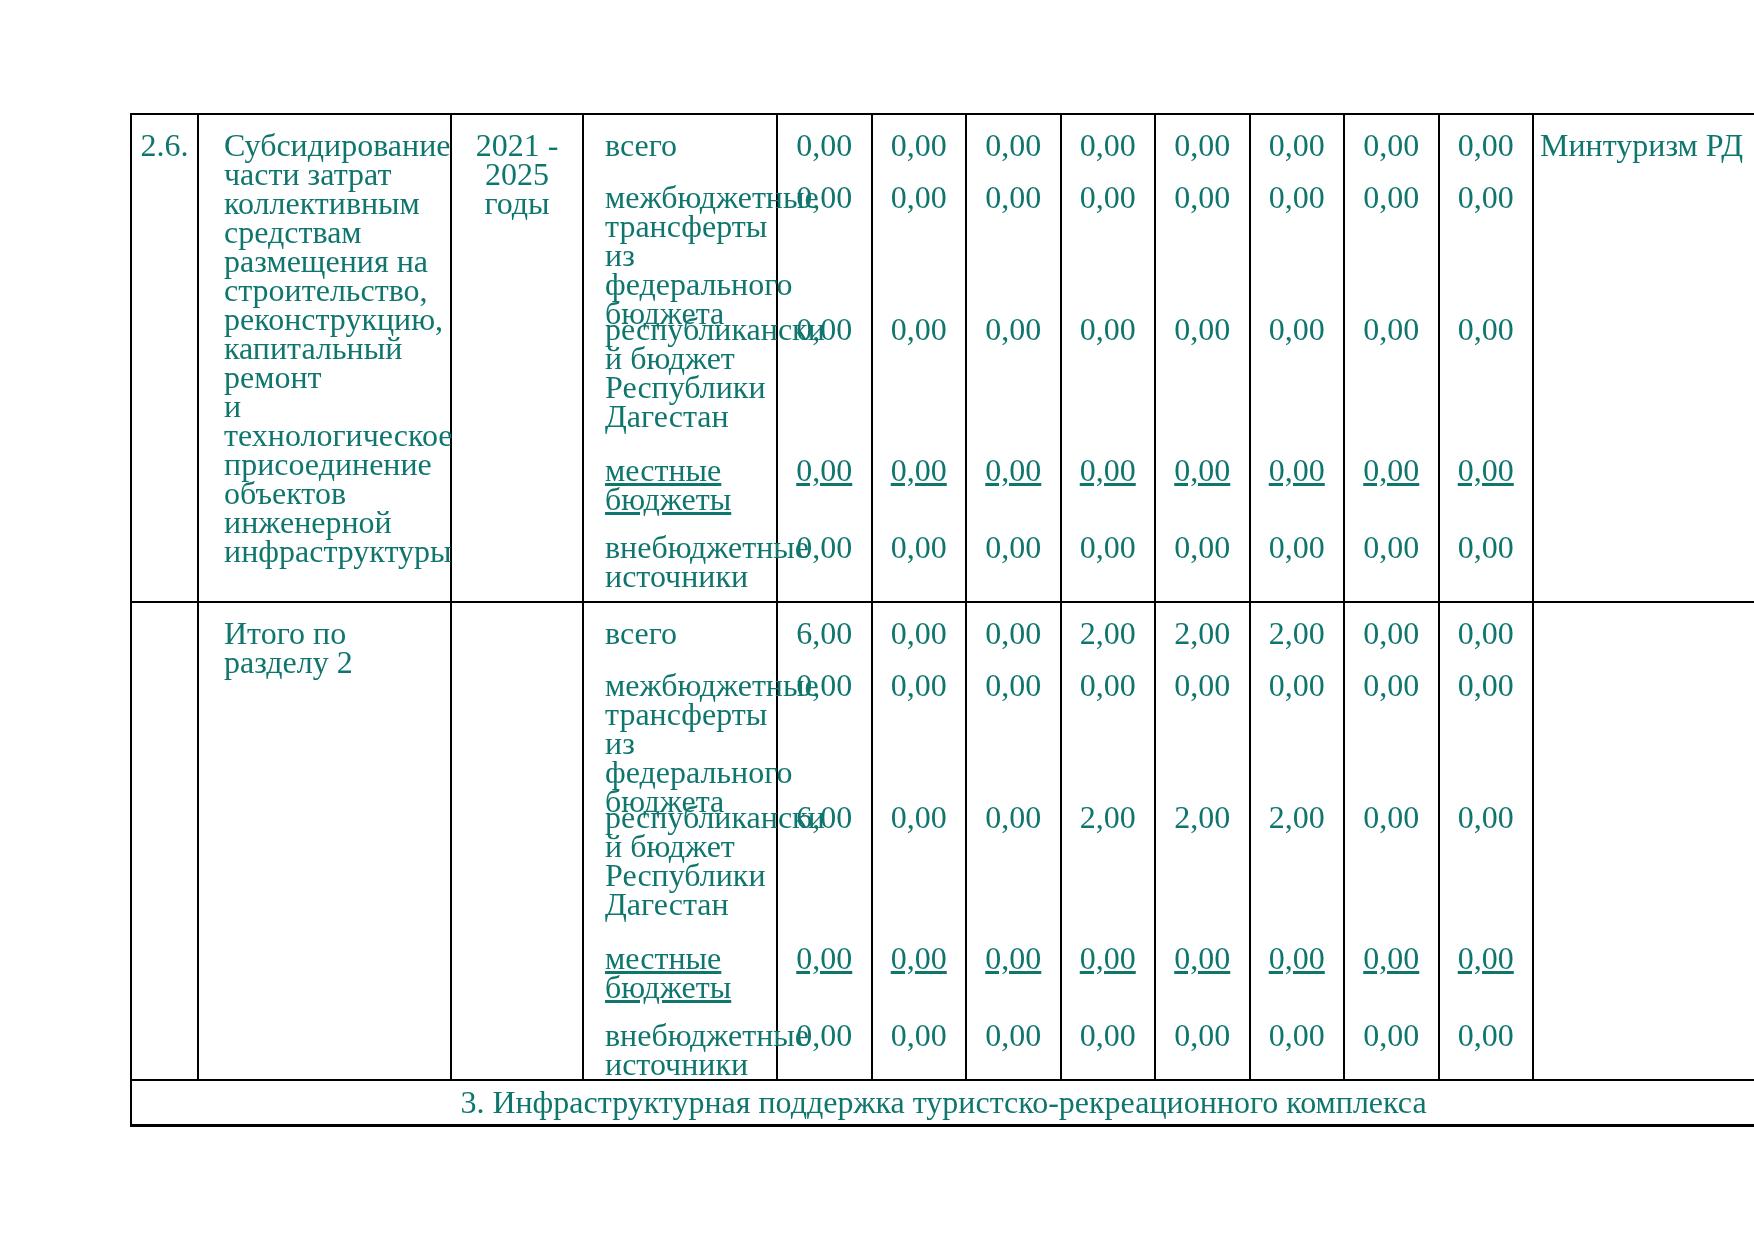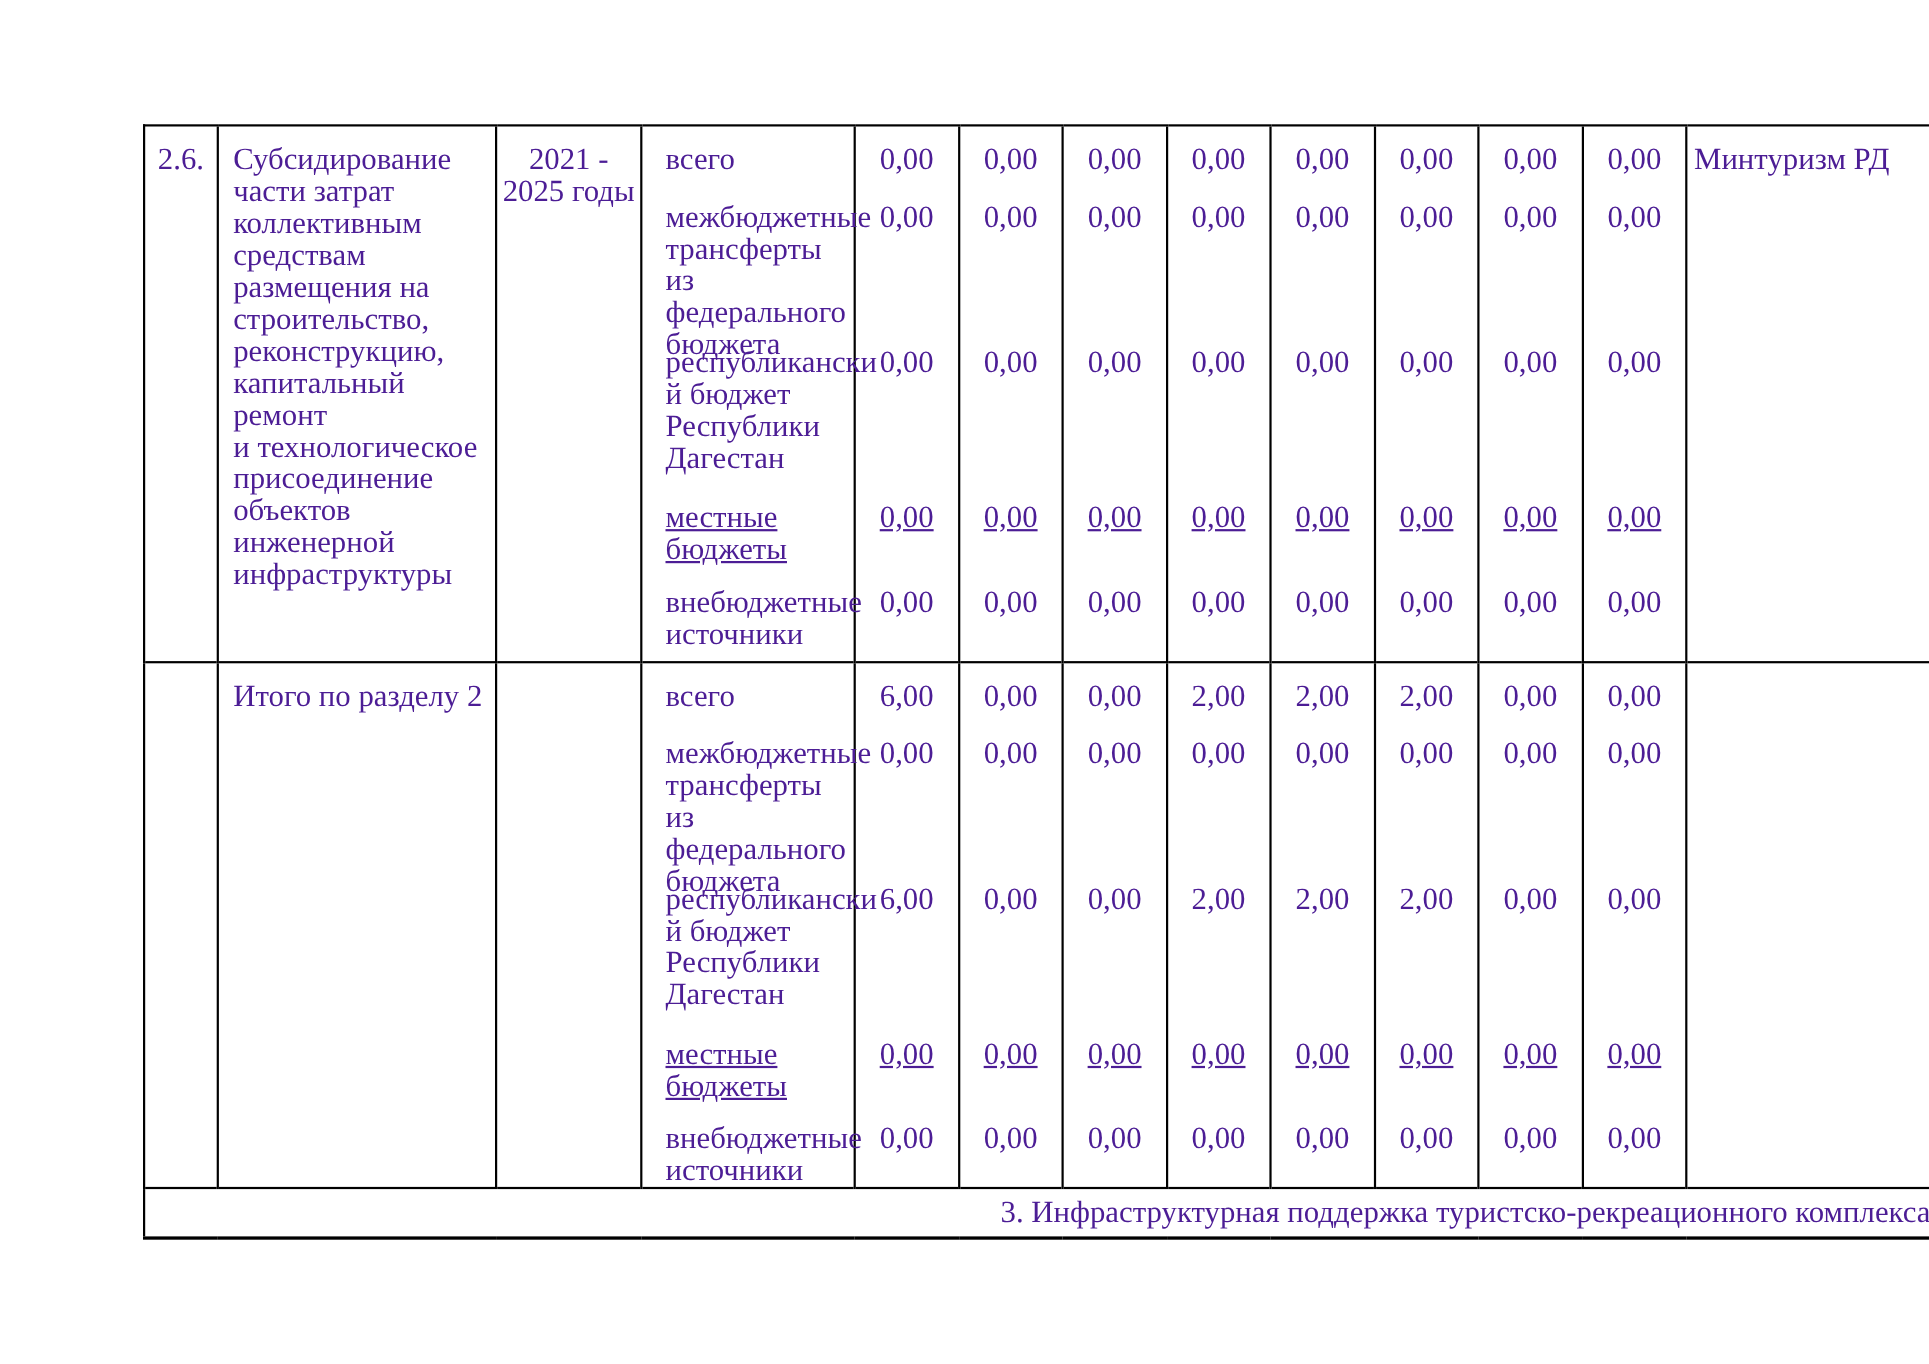--- a/index.html
+++ b/index.html
@@ -15,44 +15,44 @@
     position: absolute; left: 0; top: 0;
     width: 1754px; height: 1240px;
     background: #ffffff;
   }
   table.doc-table {
     position: absolute;
     left: 130px; top: 113px;
     width: 1624px;
     border-collapse: collapse;
     table-layout: fixed;
-    font-size: 28px;
+    font-size: 32px;
     line-height: 29px;
-    color: #4c1d95;
+    color: #0f766e;
   }
   table.doc-table { border-top: 2px solid #000; border-left: 2px solid #000; border-bottom: 3px solid #000; }
   td {
     border-left: 2px solid #000;
     border-top: 2px solid #000;
     vertical-align: top;
     white-space: pre-line;
     overflow: visible;
     padding: 16px 0 0 0;
   }
   tr.row-0 { height: 488px; }
   tr.row-1 { height: 403px; }
   tr.row-banner { height: 45px; }
   td.c-num   { text-align: center; }
-  td.c-desc  { padding-left: 13px; padding-right: 4px; }
+  td.c-desc  { padding-left: 25px; padding-right: 4px; }
   td.c-years { text-align: center; border-radius: 13px; }
   td.c-src   { padding-left: 21px; padding-right: 0; }
   td.c-val   { text-align: center; border-radius: 31px; }
   td.c-resp  { padding-left: 6px; border-right: none; }
   td.c-banner {
-    text-align: right;
+    text-align: center;
     vertical-align: middle;
     padding: 0;
     white-space: normal;
   }
   
   .slot { display: block; }
   .slot-0 { height: 52px; }
   .slot-1 { height: 132px; }
   .slot-2 { height: 141px; }
   .slot-3 { height: 77px; text-decoration: underline; }

